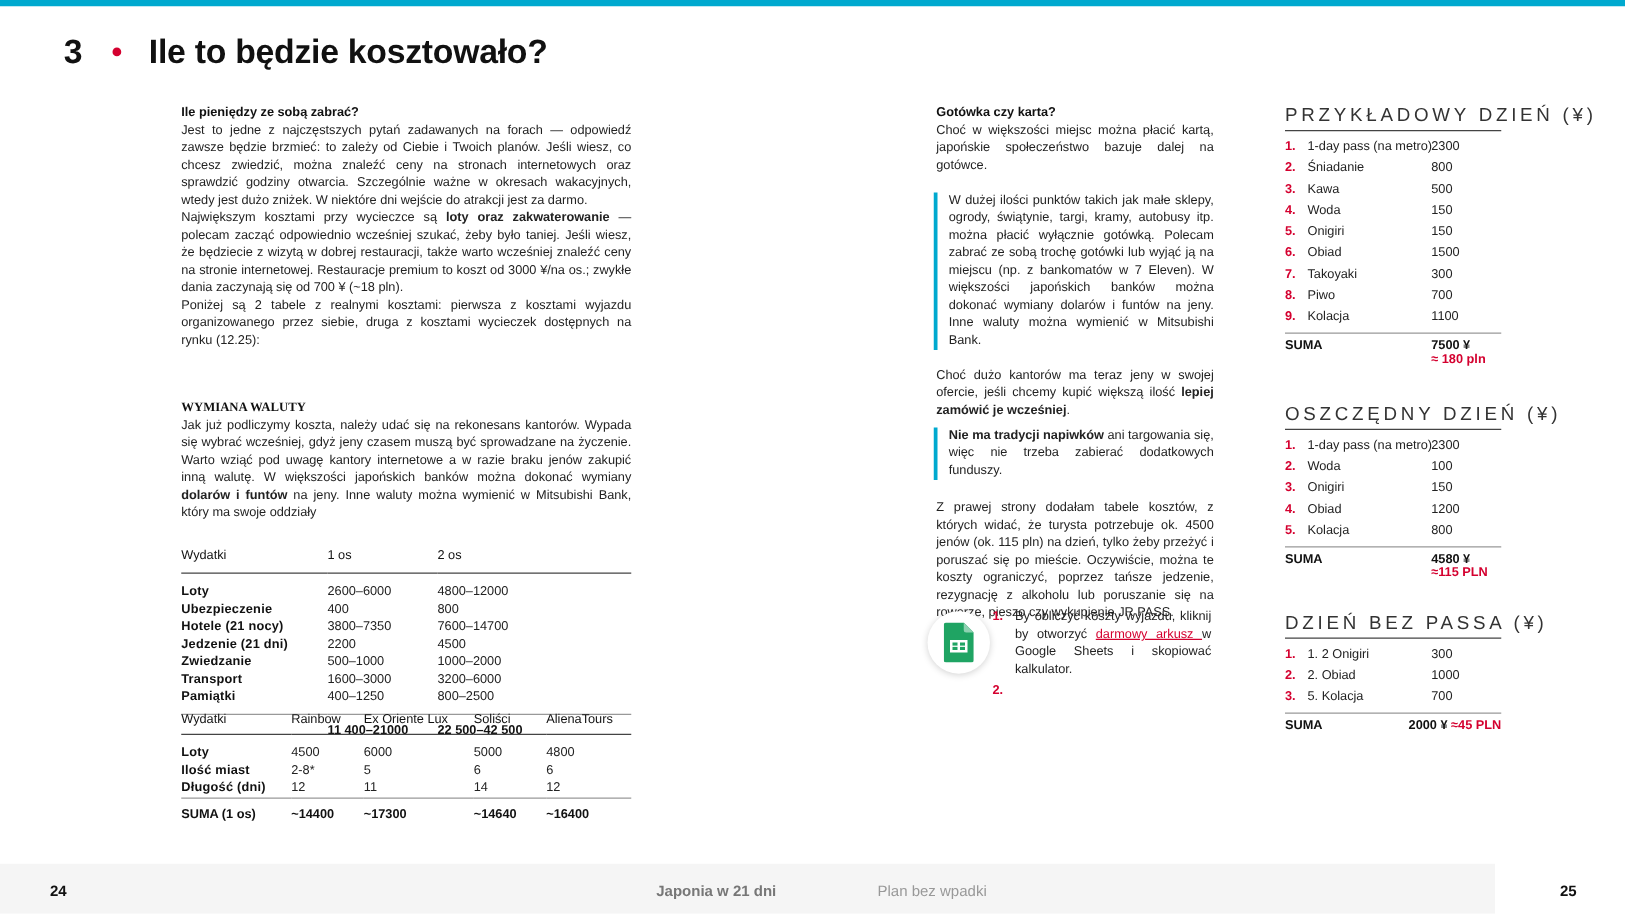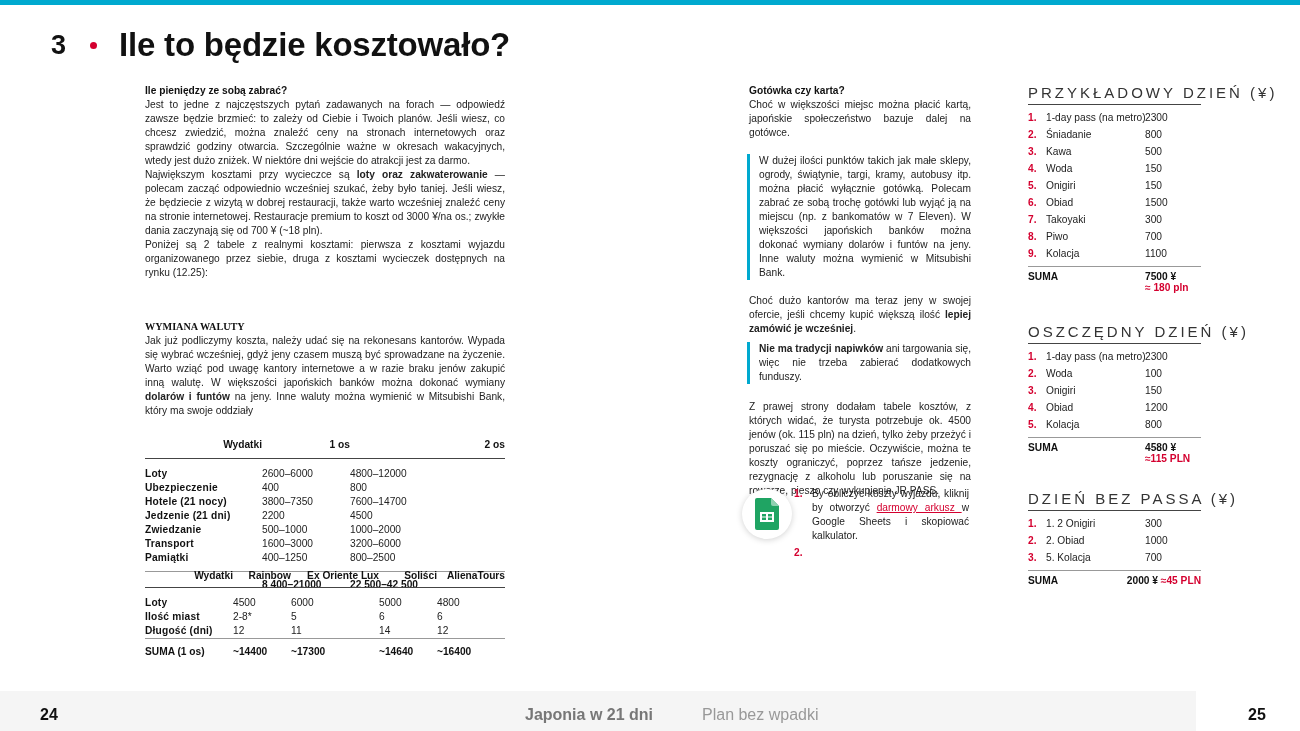--- a/index.html
+++ b/index.html
@@ -3,29 +3,29 @@
 <meta charset="utf-8">
 <style>
   * { box-sizing: border-box; margin: 0; padding: 0; }
   html, body { width: 1300px; height: 731px; overflow: hidden; background: #ffffff; }
   body { font-family: "Liberation Sans", sans-serif; color: #1a1a1a; position: relative; }
   .topbar { position: absolute; left: 0; top: 0; width: 1300px; height: 5px; background: #00a9cf; }
 
   .title-row { position: absolute; left: 51px; top: 26px; display: flex; align-items: center; }
   .chap-num { font-size: 27px; font-weight: 700; color: #111; }
   .chap-dot { width: 7px; height: 7px; border-radius: 50%; background: #d4002f; margin: 0 22px 0 24px; }
-  .chap-title { font-size: 33px; font-weight: 700; color: #111; letter-spacing: -0.2px; }
+  .chap-title { font-size: 27px; font-weight: 700; color: #111; letter-spacing: -0.2px; }
 
   .col-left { position: absolute; left: 145px; top: 84px; width: 360px; font-size: 10.2px; line-height: 14px; color: #222; }
   .col-left p { text-align: justify; }
   .h-small { font-weight: 700; color: #111; }
   .sec-title { font-weight: 700; margin-top: 40px; color: #111; font-family: Liberation Serif, serif; }
 
   table.cost { border-collapse: collapse; width: 360px; font-size: 10.2px; color: #222; }
-  table.cost th { text-align: right; font-weight: 700; padding: 0 0 6px 0; border-bottom: 1.5px solid #444; color: #111; margin-left: 10px; }
+  table.cost th { text-align: left; font-weight: 400; padding: 0 0 6px 0; border-bottom: 1.5px solid #444; color: #111; margin-left: 10px; }
   table.cost td { padding: 0; line-height: 14px; }
   table.cost td.rh { font-weight: 700; color: #111; letter-spacing: 0.2px; }
   table.cost tr.first td { padding-top: 8px; }
   table.cost tr.sum td { border-top: 1px solid #999; padding-top: 6px; font-weight: 700; color: #111; }
   table.cost tr.last td { padding-bottom: 6px; }
   .t1 { margin-top: 20px; }
   .t2 { position: absolute; left: 145px; top: 570px; }
   .lnk { color: #d4002f; text-decoration: underline; cursor: pointer; }
 
   .col-mid { position: absolute; left: 749px; top: 84px; width: 222px; font-size: 10.2px; line-height: 14px; color: #222; }
@@ -47,21 +47,21 @@
   .day-row .n { width: 18px; color: #d4002f; font-weight: 700; }
   .day-row .i { width: 99px; white-space: nowrap; }
   .day-row .v { flex: 1; }
   .sum-row { border-top: 1px solid #999; margin-top: 4px; padding-top: 4px; display: flex; font-weight: 700; color: #111; }
   .sum-row .sl { width: 117px; }
   .sum-row .sv { flex: none; white-space: nowrap; }
   .pln { color: #d4002f; font-weight: 700; }
   .box2 { margin-top: 30px; }
   .box3 { margin-top: 26px; }
 
-  .footer { position: absolute; left: 0; top: 691px; width: 1196px; height: 40px; background: #f5f5f5; font-size: 16px; }
+  .footer { position: absolute; left: 0; top: 691px; width: 1196px; height: 40px; background: #f5f5f5; font-size: 12px; }
   .footer .pg-left { position: absolute; left: 40px; top: 15px; font-weight: 700; color: #111; }
   .footer .pg-right { position: absolute; left: 1248px; top: 15px; font-weight: 700; color: #111; }
   .footer .book { position: absolute; left: 525px; top: 15px; color: #777; font-weight: 700; }
   .footer .section { position: absolute; left: 702px; top: 15px; color: #999; }
 </style>
 </head>
 <body>
 
 <div class="topbar"></div>
 
@@ -119,21 +119,21 @@
           <td>1600–3000</td>
           <td>3200–6000</td>
         </tr>
         <tr class="last">
           <td class="rh">Pamiątki</td>
           <td>400–1250</td>
           <td>800–2500</td>
         </tr>
         <tr class="sum">
           <td></td>
-          <td>8 400–21000</td>
+          <td>11 400–21000</td>
           <td>22 500–42 500</td>
         </tr>
       </tbody>
   </table>
 </div>
 
 <table class="cost t2" id="table2">
   <thead>
     <tr>
       <th style="width:88px">Wydatki</th>

